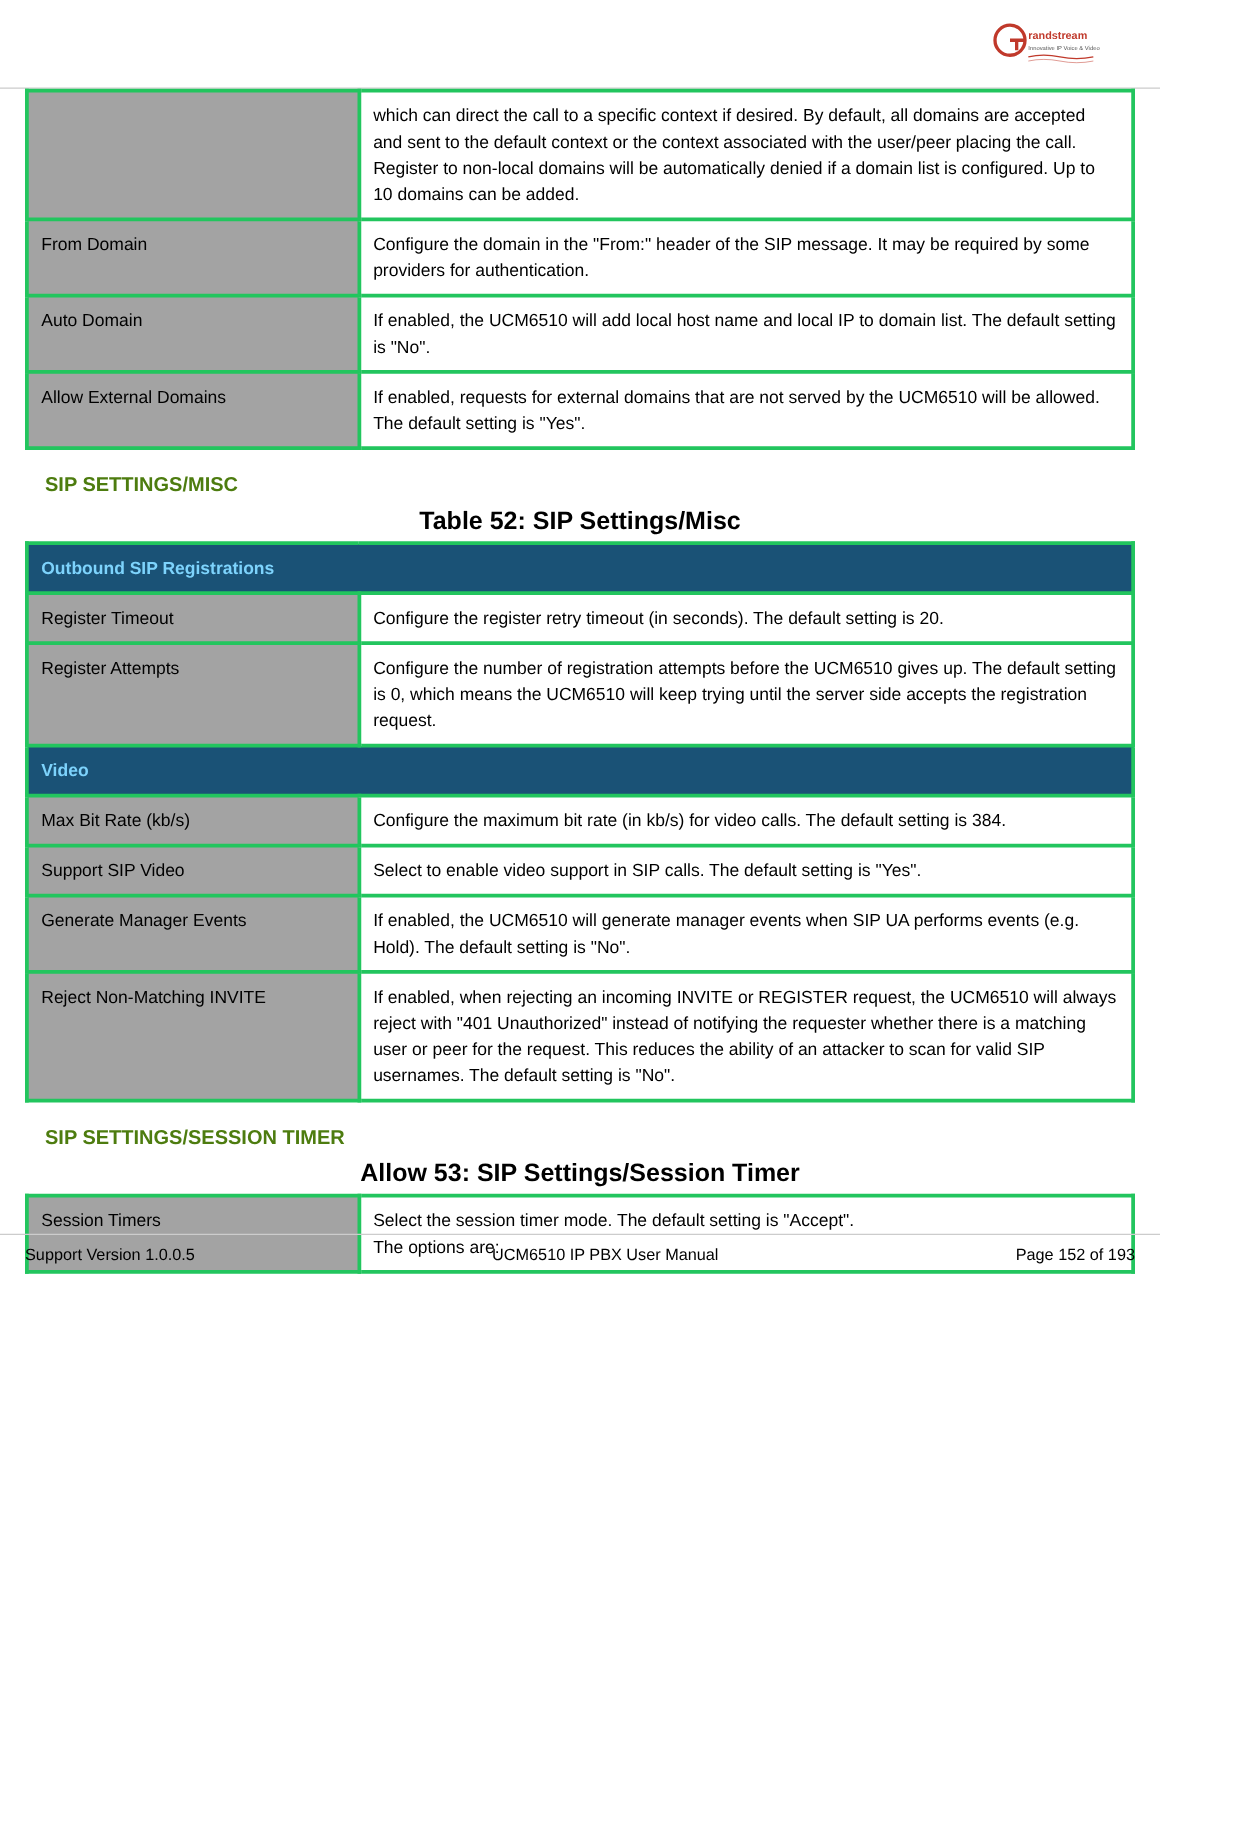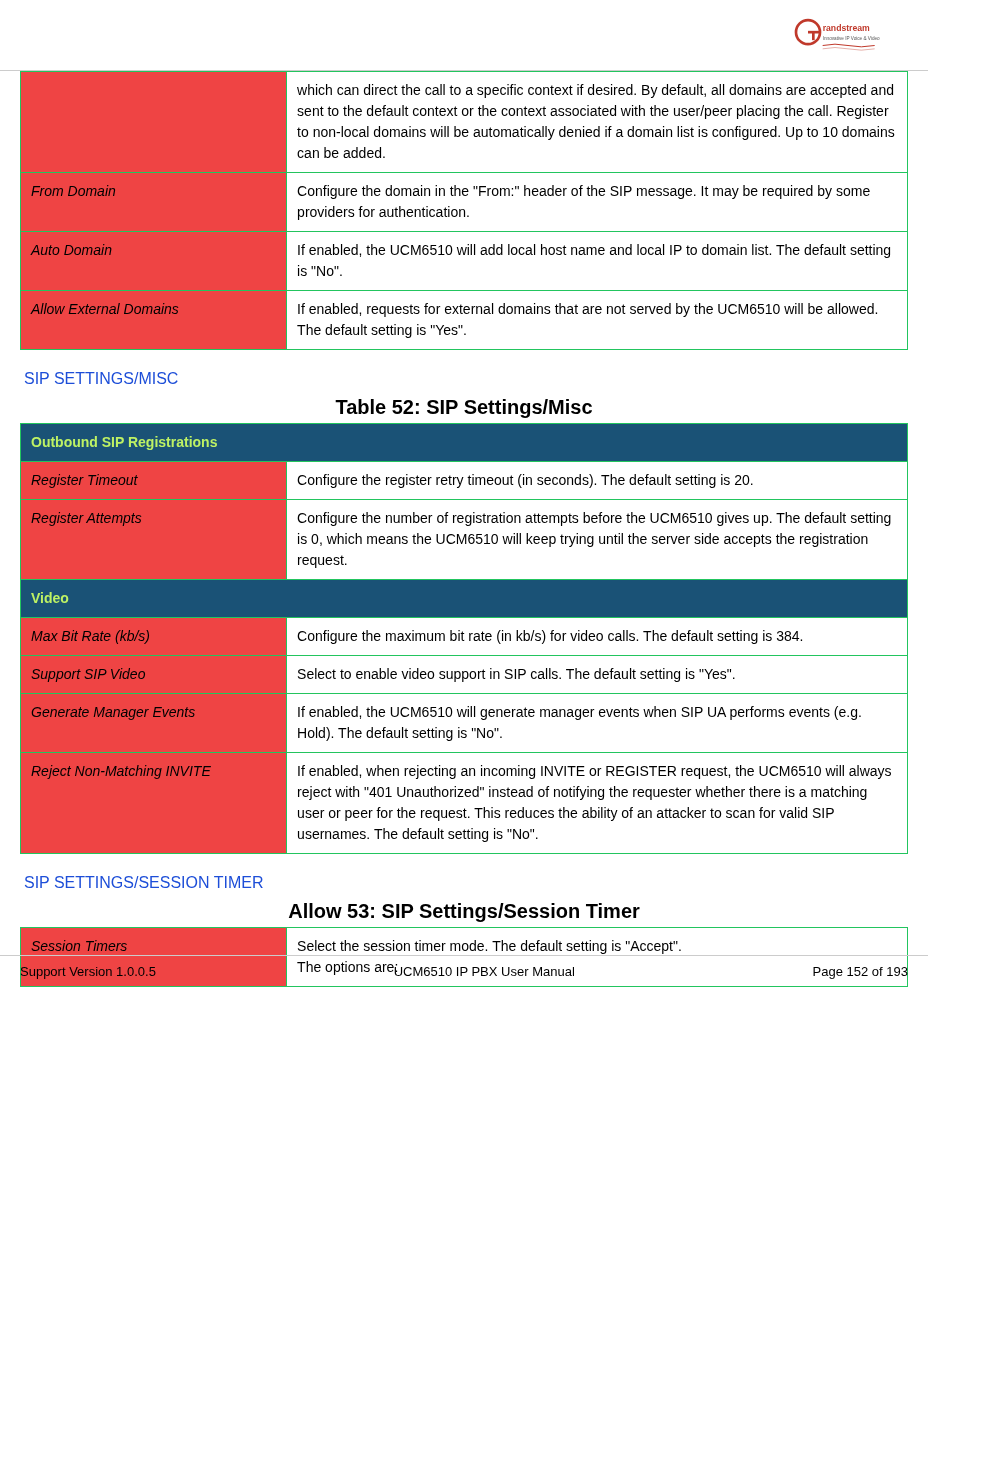--- a/index.html
+++ b/index.html
@@ -43,46 +43,45 @@
     }
 
     
     table {
       width: 100%;
       border-collapse: collapse;
       margin-bottom: 10px;
     }
 
     td {
-      border: 1px solid #22c55e;
+      border: 3px solid #22c55e;
       padding: 8px 10px;
       vertical-align: top;
       line-height: 1.5;
     }
 
     .col-left {
       width: 30%;
-      background: #ef4444;
-      font-style: italic;
+      background: #a3a3a3;
     }
 
     
     .section-header-row td {
       background: #1a5276;
-      color: #bef264;
+      color: #7dd3fc;
       font-weight: bold;
       font-size: 14px;
     }
 
     
     .section-heading {
-      color: #1d4ed8;
+      color: #4d7c0f;
       font-size: 16px;
-      font-weight: normal;
-      margin: 20px 0 8px 4px;
+      font-weight: bold;
+      margin: 20px 0 8px 16px;
     }
 
     
     .table-caption {
       text-align: center;
       font-weight: bold;
       font-size: 20px;
       margin: 8px 0 4px 0;
     }
 

